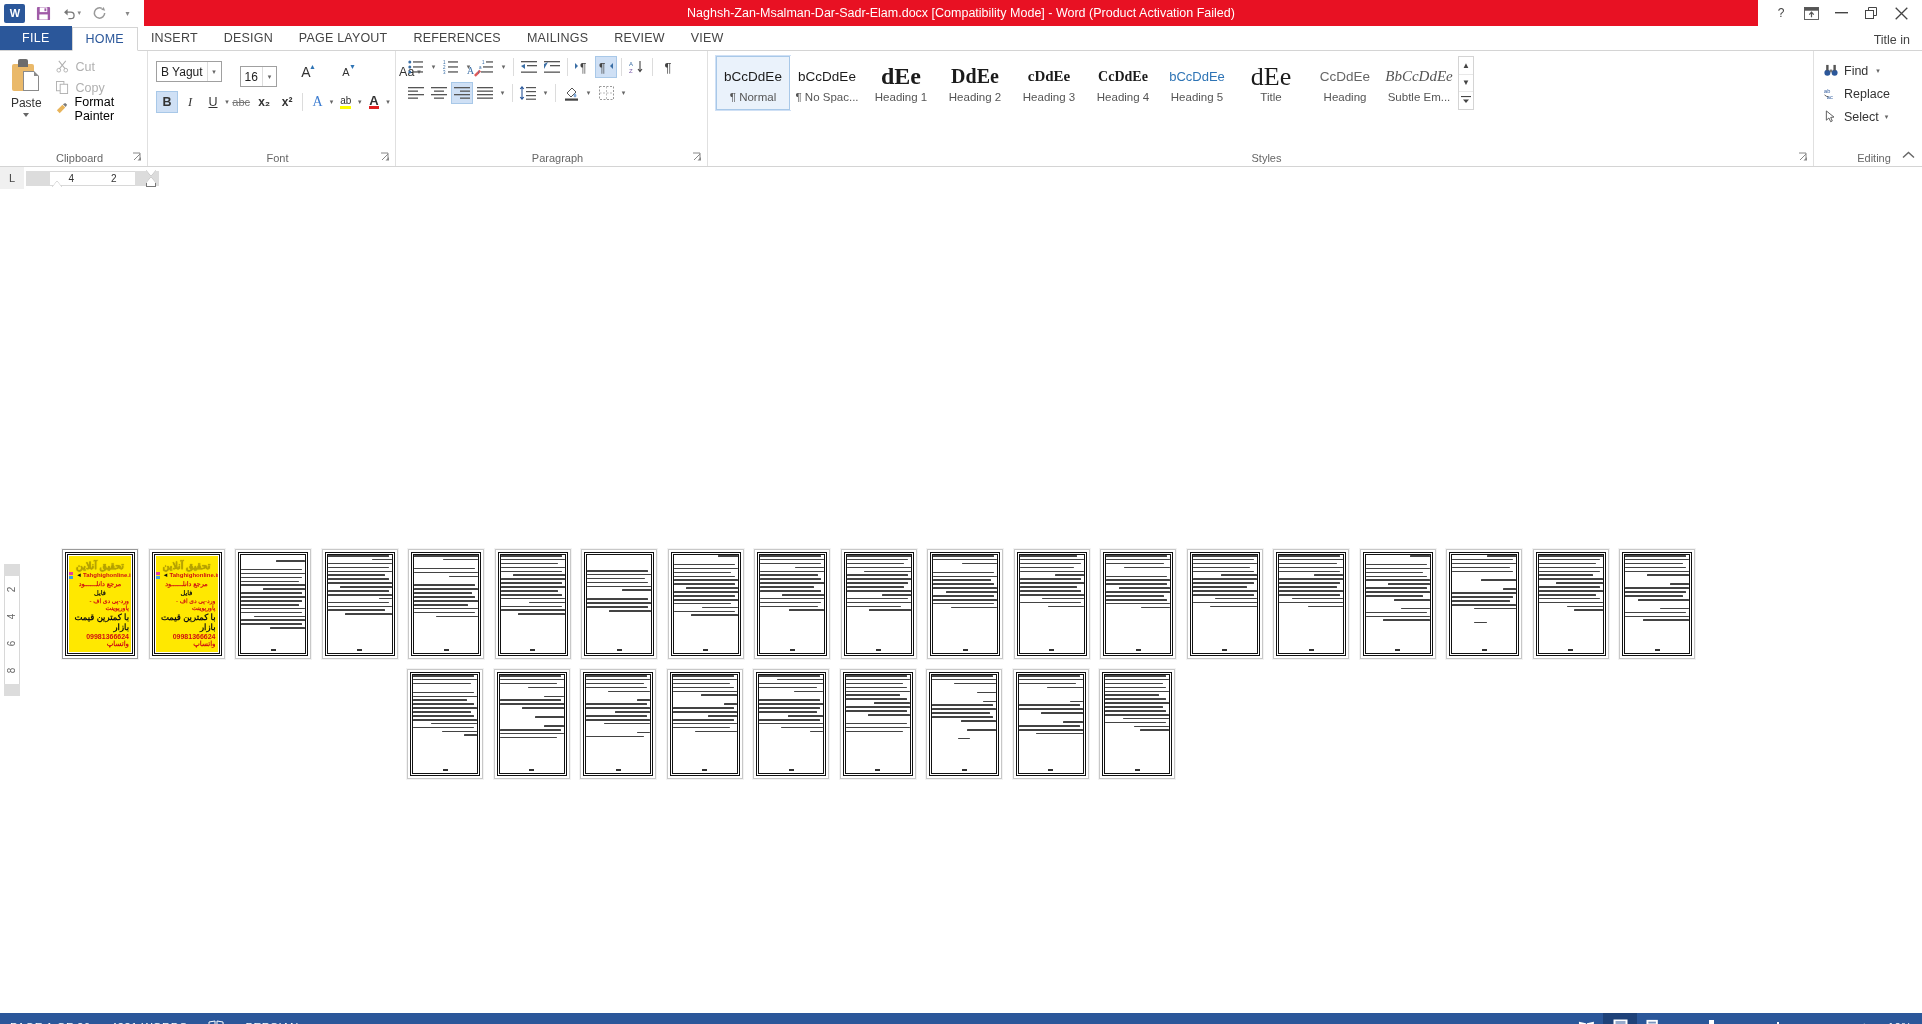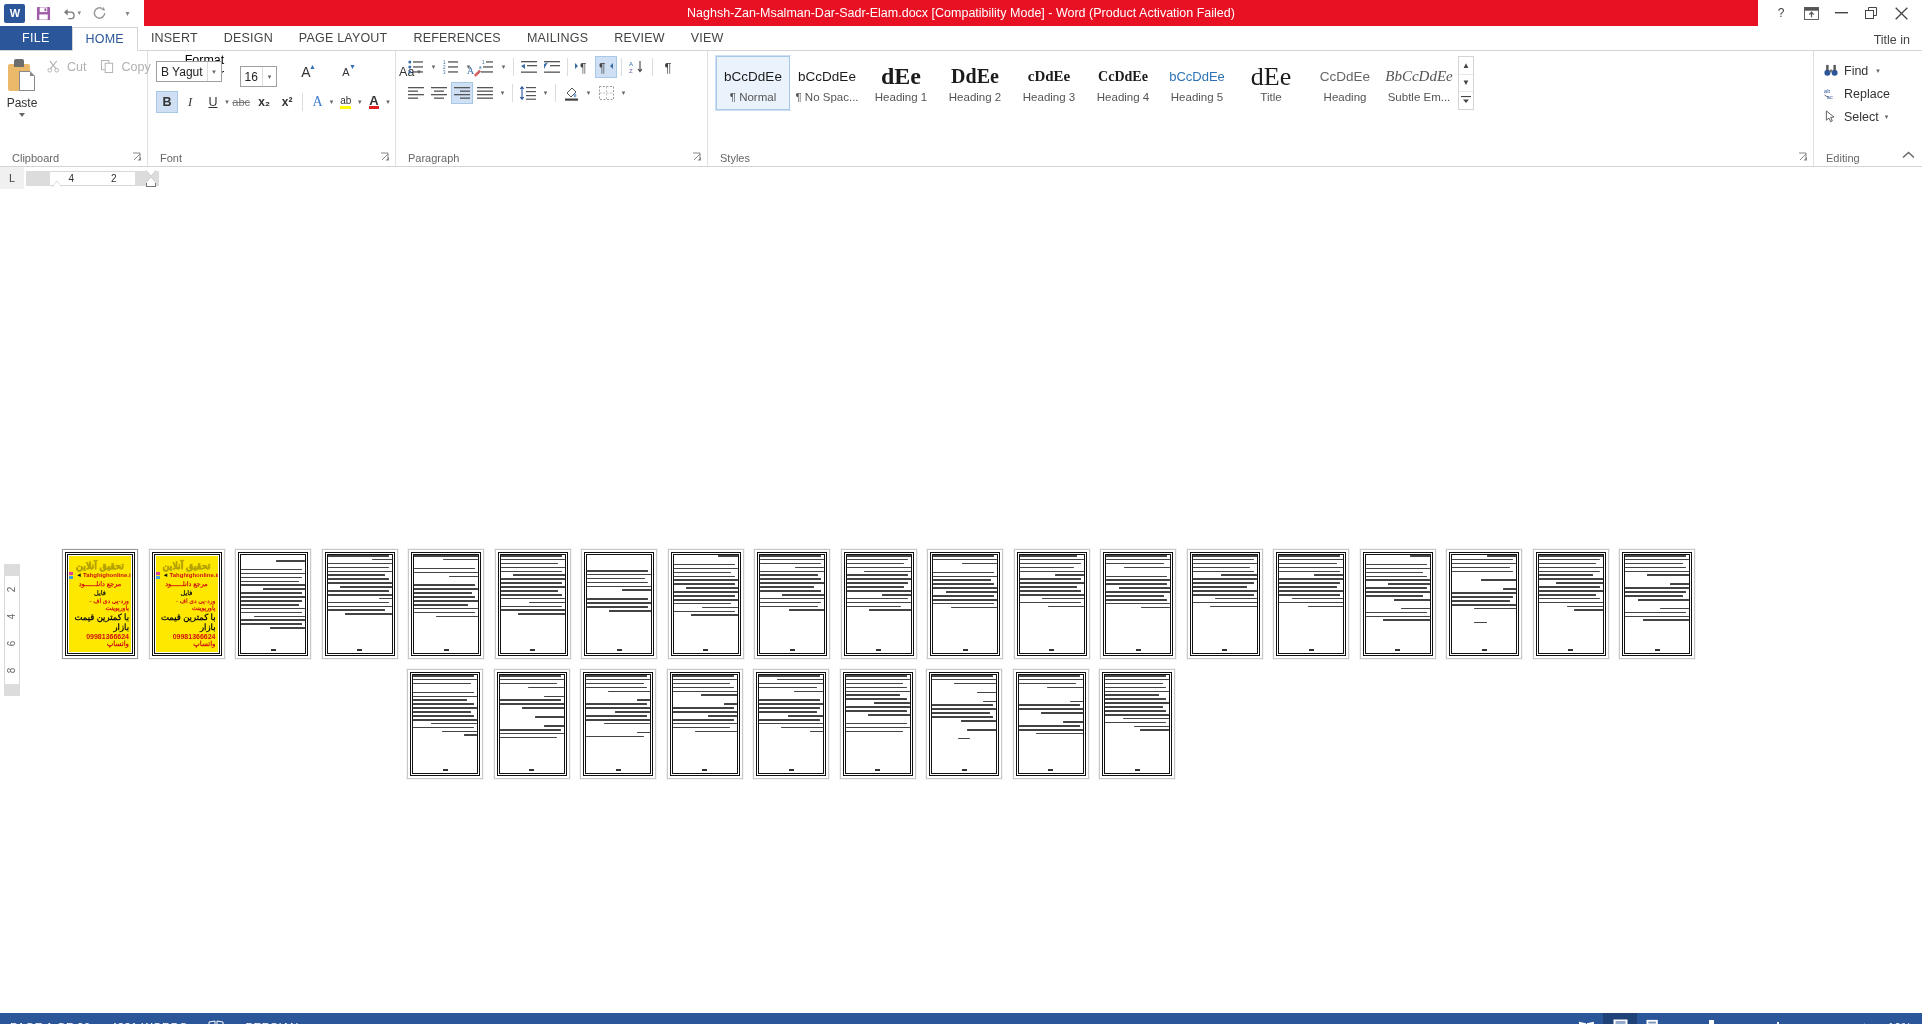--- a/index.html
+++ b/index.html
@@ -60,21 +60,21 @@
   }
   
   .ribbon {
     height: 117px; background:#fff; border-top:1px solid #d4d4d4;
     border-bottom: 1px solid #d4d4d4;
     display:flex; position:relative;
   }
   .group { position:relative; display:flex; flex-direction:column;
            border-right:1px solid #e0e0e0; padding-top:5px; }
   .group .glabel {
-    position:absolute; bottom:2px; left:12px; right:0; text-align:left;
+    position:absolute; bottom:2px; left:12px; right:0; text-align:center;
     font-size:11px; color:#666;
   }
   .dialoglauncher {
     position:absolute; bottom:3px; right:4px; width:11px; height:11px;
     color:#888; font-size:9px; cursor:pointer; line-height:11px;
   }
   .gbody { display:flex; padding: 0 5px; }
   .row { display:flex; align-items:center; }
 
   
@@ -86,21 +86,21 @@
       background:#eab96a; border-radius:2px;}
   .paste-ico .clip { position:absolute; left:9px; top:0px; width:10px; height:8px;
       background:#6d6d6d; border-radius:2px 2px 0 0;}
   .paste-ico .sheet { position:absolute; left:14px; top:12px; width:16px; height:20px;
       background:#fff; border:1px solid #8a8a8a;}
   .paste-ico .sheet:after{content:""; position:absolute; right:-1px; top:-1px;
       border-width:0 5px 5px 0; border-style:solid; border-color:#8a8a8a #fff;}
   .paste-lbl { font-size:12px; color:#333; margin-top:1px; }
   .caret-dn { width:0;height:0;border-left:3.5px solid transparent;border-right:3.5px solid transparent;
               border-top:4px solid #666; margin-top:3px; }
-  .clip-items { display:flex; flex-direction:row; justify-content:center; padding-left:3px; gap:6px; }
+  .clip-items { display:flex; flex-direction:column; justify-content:center; padding-left:3px; gap:0; }
   .clip-item { display:flex; align-items:center; gap:6px; font-size:12.5px; height:21px;
                padding: 0 4px; cursor:pointer; }
   .clip-item.dis { color:#b0b0b0; }
   .clip-item .ci { width:15px; height:15px; display:flex; align-items:center; justify-content:center; font-size:12px;}
 
   
   .g-font { width: 248px; }
   .fontrow1 { gap:18px; padding-left:3px;}
   .combo { border:1px solid #a0a0a0; height:21px; display:flex; align-items:center;
            background:#fff; font-size:12px; color:#222; cursor:pointer;}

